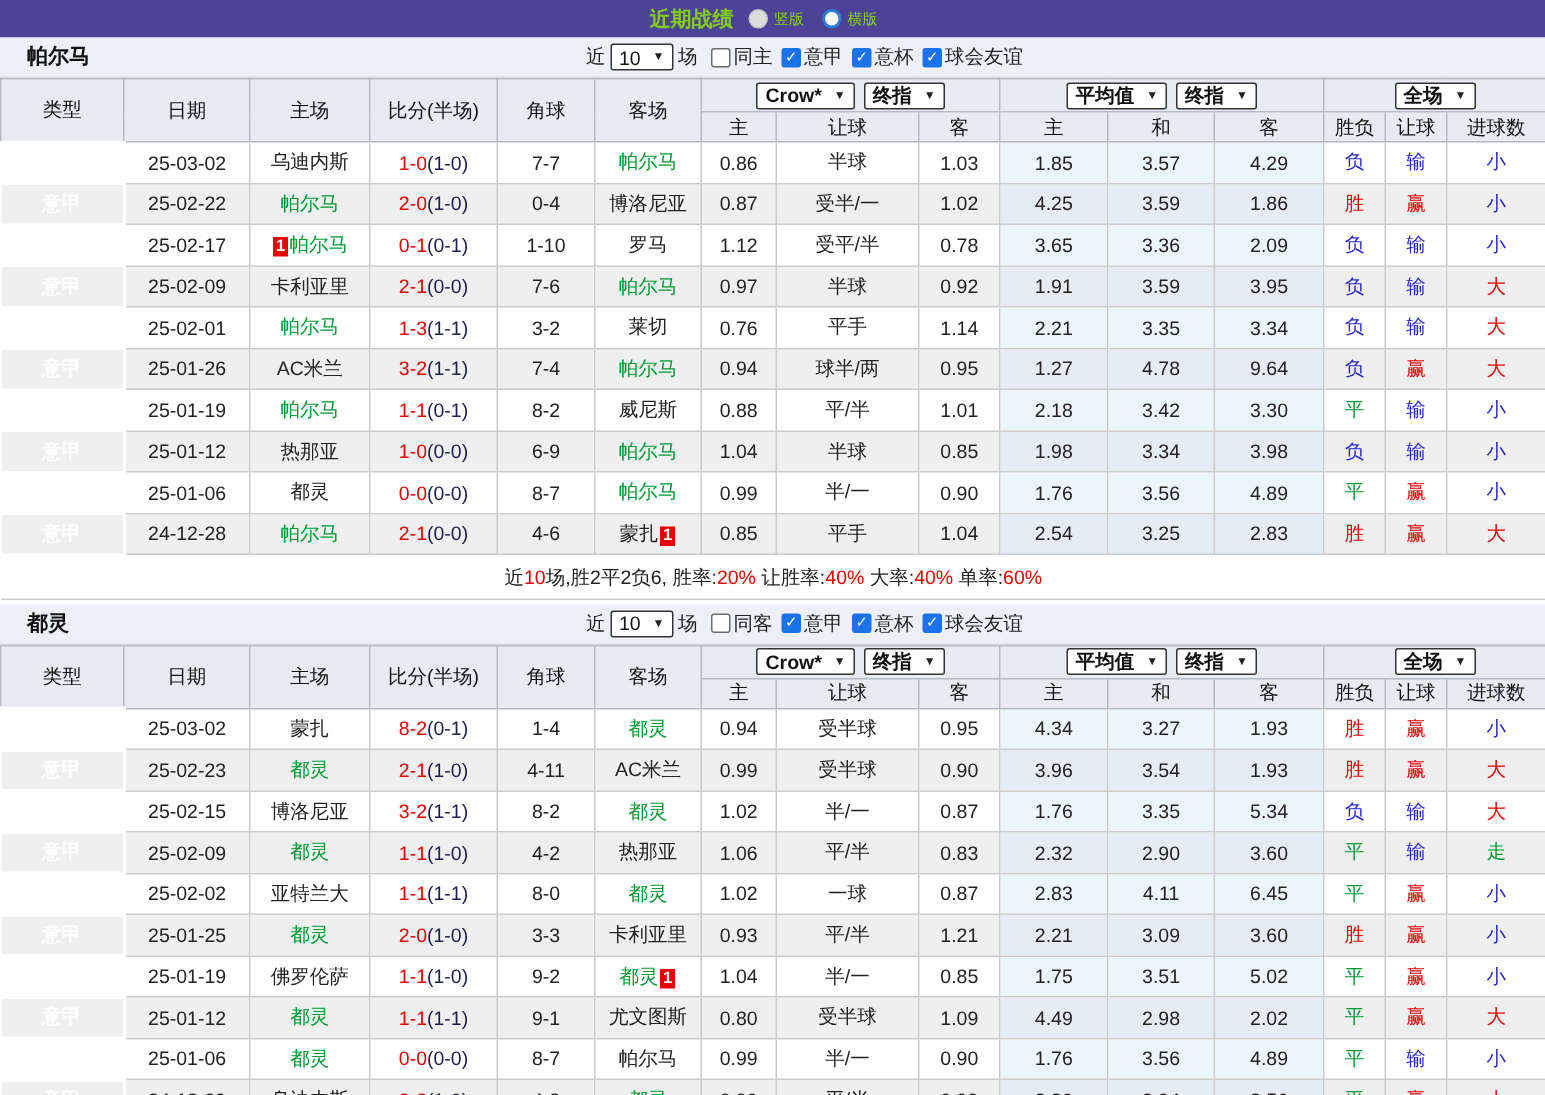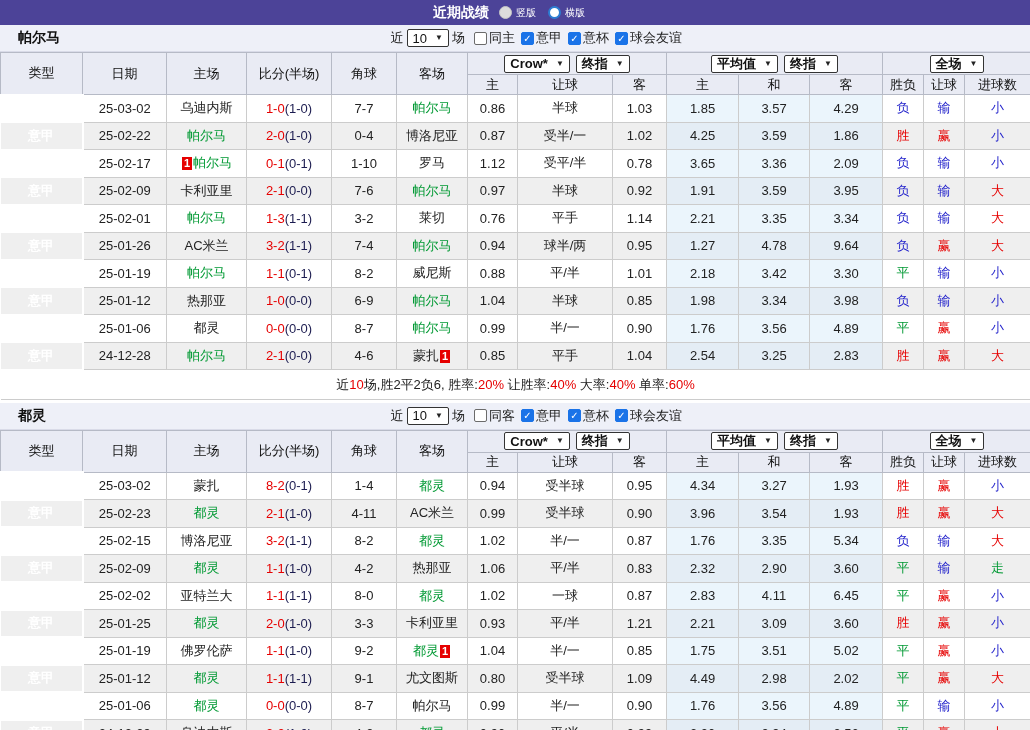--- a/index.html
+++ b/index.html
@@ -1,20 +1,20 @@
 <!DOCTYPE html>
 <html><head>
 <meta charset="utf-8">
 <style>
   html,body{margin:0;padding:0;background:#fff;}
   body{width:1030px;font-family:"Liberation Sans","DejaVu Sans",sans-serif;color:#222;}
   .page{width:1030px;border-bottom:2px solid #cdd3df;}
 
   
-  .topbar{height:25px;background:#4c4398;display:flex;align-items:center;justify-content:center;color:#ffffff;}
+  .topbar{height:25px;background:#4c4398;display:flex;align-items:center;justify-content:center;color:#84cc16;}
   .topbar .title{font-weight:bold;font-size:14px;margin-right:10px;}
   .radio{display:inline-block;width:13px;height:13px;border-radius:50%;box-sizing:border-box;vertical-align:middle;cursor:pointer;}
   .radio.on{background:#dcdcdc;border:1px solid #c6c6c6;}
   .radio.off{background:#fff;border:2px solid #2d7dd2;}
   .radio-label{font-size:10px;margin:0 12px 0 4px;cursor:pointer;}
 
   
   .sec-head{height:26px;background:#eef0f8;display:flex;align-items:center;border-bottom:1px solid #d9dbe8;}
   .team{font-weight:bold;font-size:14px;color:#111;margin-left:18px;}
   .filters{margin-left:auto;margin-right:348px;display:flex;align-items:center;font-size:13px;color:#222;white-space:nowrap;}

